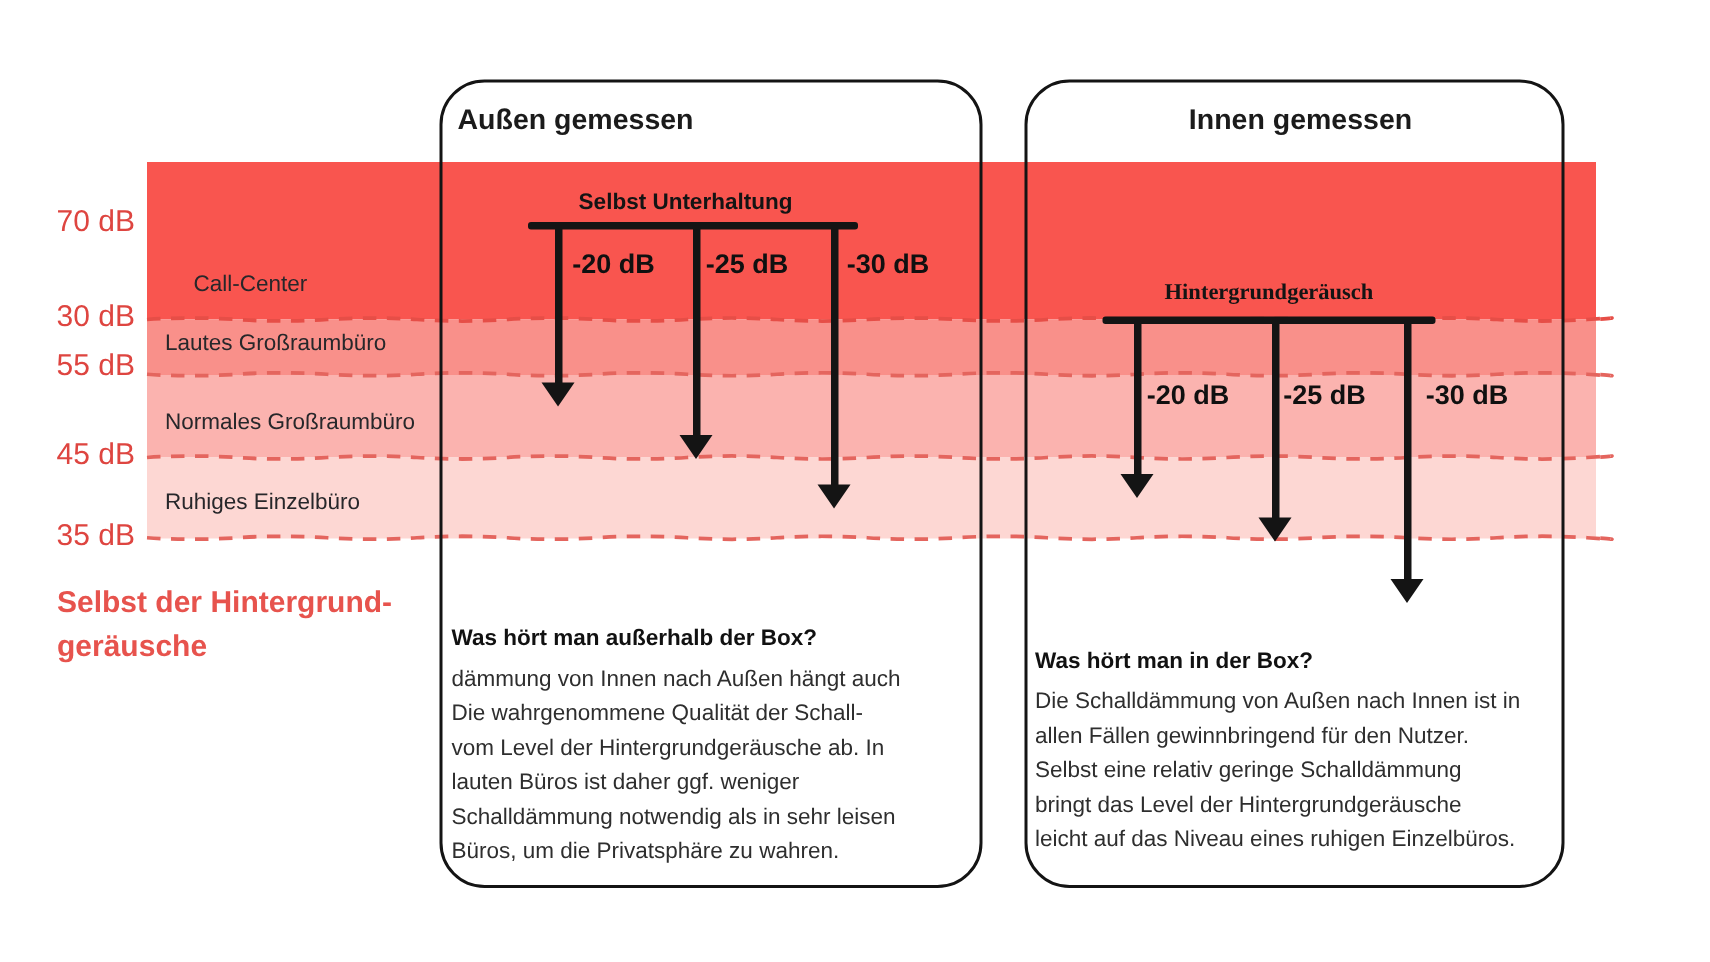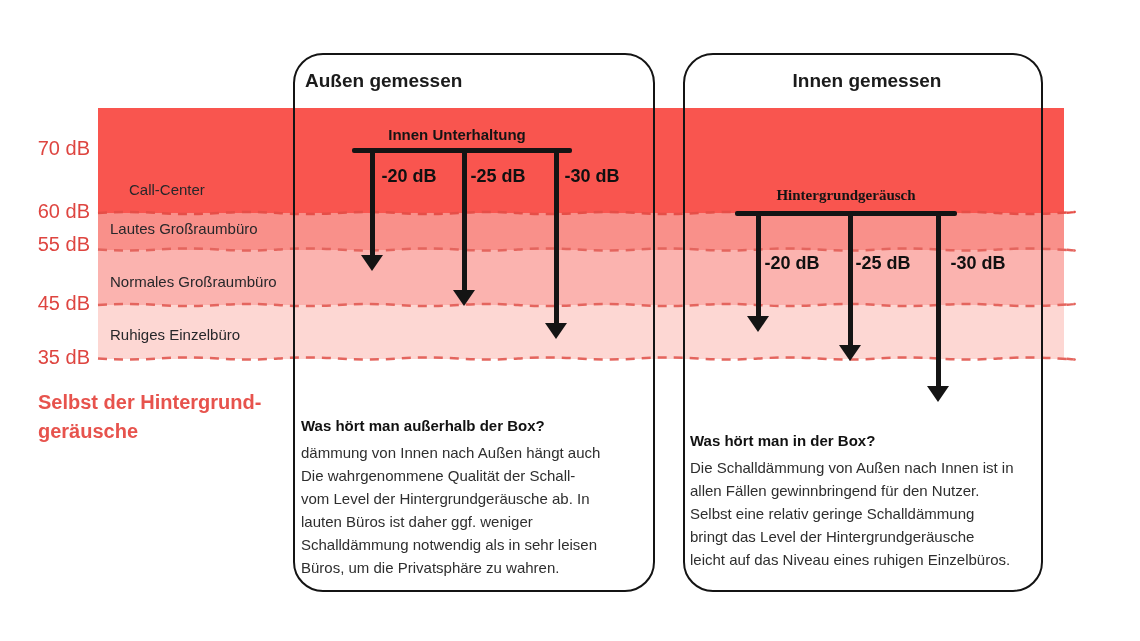--- a/index.html
+++ b/index.html
@@ -63,42 +63,42 @@
   <div class="band band-4"></div>
 
   <svg class="lines-overlay" viewBox="0 0 1140 641" xmlns="http://www.w3.org/2000/svg">
     <path d="M98 213 q30 -2 60 0 t60 0 t60 0 t60 0 t60 0 t60 0 t60 0 t60 0 t60 0 t60 0 t60 0 t60 0 t60 0 t60 0 t60 0 t60 0 t6 0" fill="none" stroke="#E64E47" stroke-width="2.5" stroke-dasharray="9 7"></path>
     <path d="M98 249.5 q30 2 60 0 t60 0 t60 0 t60 0 t60 0 t60 0 t60 0 t60 0 t60 0 t60 0 t60 0 t60 0 t60 0 t60 0 t60 0 t60 0 t6 0" fill="none" stroke="#E4655E" stroke-width="2.5" stroke-dasharray="9 7"></path>
     <path d="M98 305 q30 -2 60 0 t60 0 t60 0 t60 0 t60 0 t60 0 t60 0 t60 0 t60 0 t60 0 t60 0 t60 0 t60 0 t60 0 t60 0 t60 0 t6 0" fill="none" stroke="#E4655E" stroke-width="2.5" stroke-dasharray="9 7"></path>
     <path d="M98 358.5 q30 2 60 0 t60 0 t60 0 t60 0 t60 0 t60 0 t60 0 t60 0 t60 0 t60 0 t60 0 t60 0 t60 0 t60 0 t60 0 t60 0 t6 0" fill="none" stroke="#E4655E" stroke-width="2.5" stroke-dasharray="9 7"></path>
   </svg>
 
   <div class="tick tick-70">70 dB</div>
-  <div class="tick tick-60">60 dB</div>
+  <div class="tick tick-60">30 dB</div>
   <div class="tick tick-55">55 dB</div>
   <div class="tick tick-45">45 dB</div>
   <div class="tick tick-35">35 dB</div>
 
   <div class="band-label bl-1">Call-Center</div>
   <div class="band-label bl-2">Lautes Großraumbüro</div>
   <div class="band-label bl-3">Normales Großraumbüro</div>
   <div class="band-label bl-4">Ruhiges Einzelbüro</div>
 
   <div class="scale-caption">
     <div>Selbst der Hintergrund-</div>
     <div>geräusche</div>
   </div>
 
   <div class="panel panel-a"></div>
   <div class="panel panel-b"></div>
 
   <div class="panel-title pt-a">Außen gemessen</div>
   <div class="panel-title pt-b">Innen gemessen</div>
 
-  <div class="src-label" style="left:457px;top:126px;">Innen Unterhaltung</div>
+  <div class="src-label" style="left:457px;top:126px;">Selbst Unterhaltung</div>
   <div class="hbar" style="left:352px;top:148px;width:220px;"></div>
   <div class="arrow" style="left:370px;top:150px;height:106px;"></div>
   <div class="arrow" style="left:462px;top:150px;height:141px;"></div>
   <div class="arrow" style="left:554px;top:150px;height:174px;"></div>
   <div class="arrow-label" style="left:409px;top:166px;">-20 dB</div>
   <div class="arrow-label" style="left:498px;top:166px;">-25 dB</div>
   <div class="arrow-label" style="left:592px;top:166px;">-30 dB</div>
 
   <div class="src-label" style="left:846px;top:187px;font-family:Liberation Serif, serif;">Hintergrundgeräusch</div>
   <div class="hbar" style="left:735px;top:211px;width:222px;"></div>

